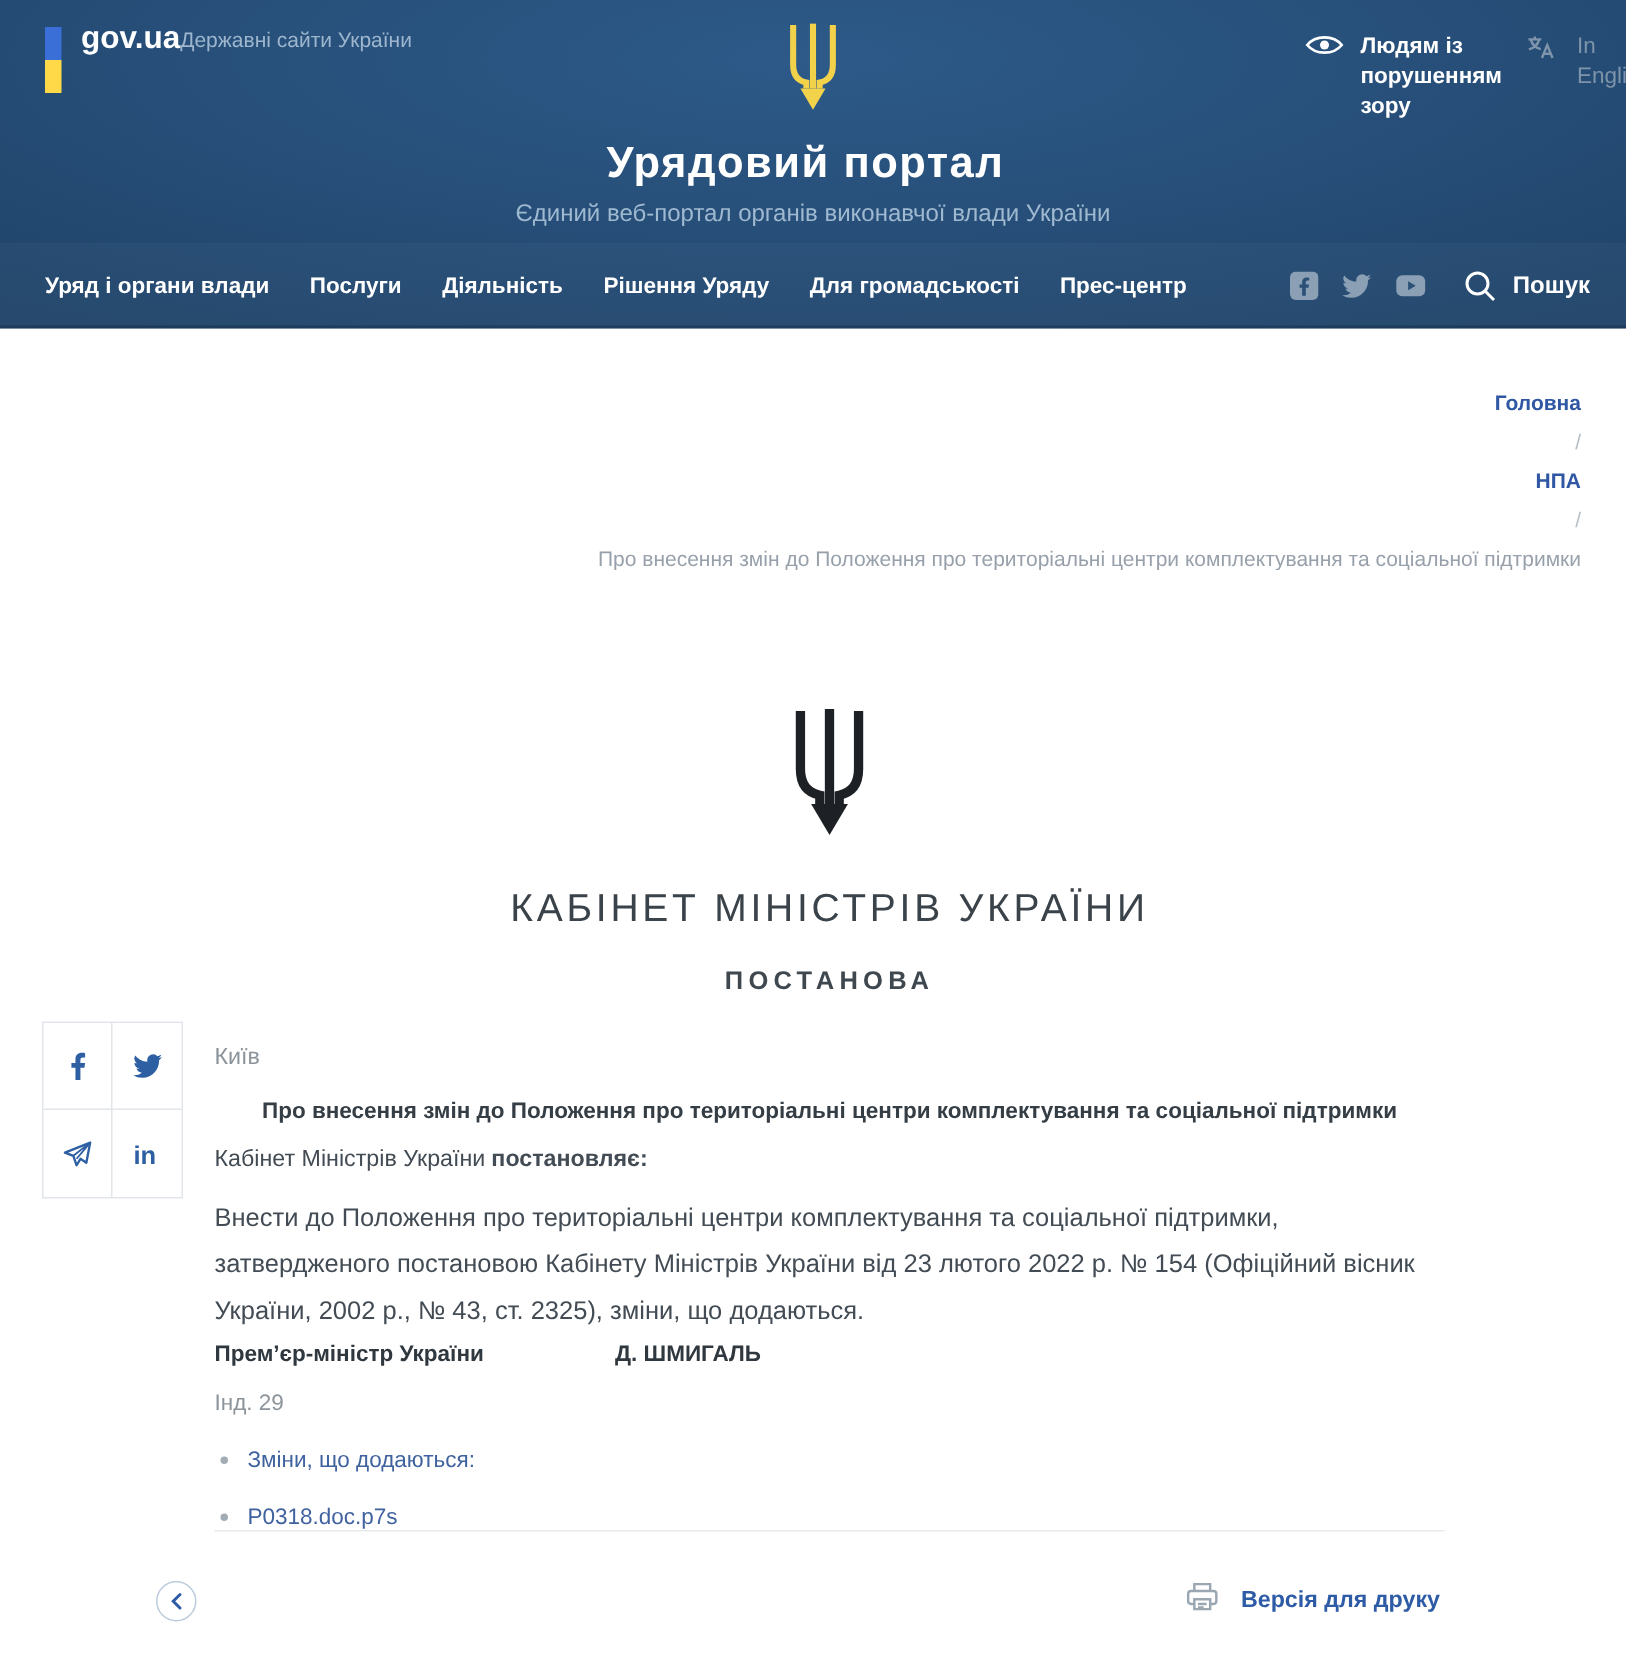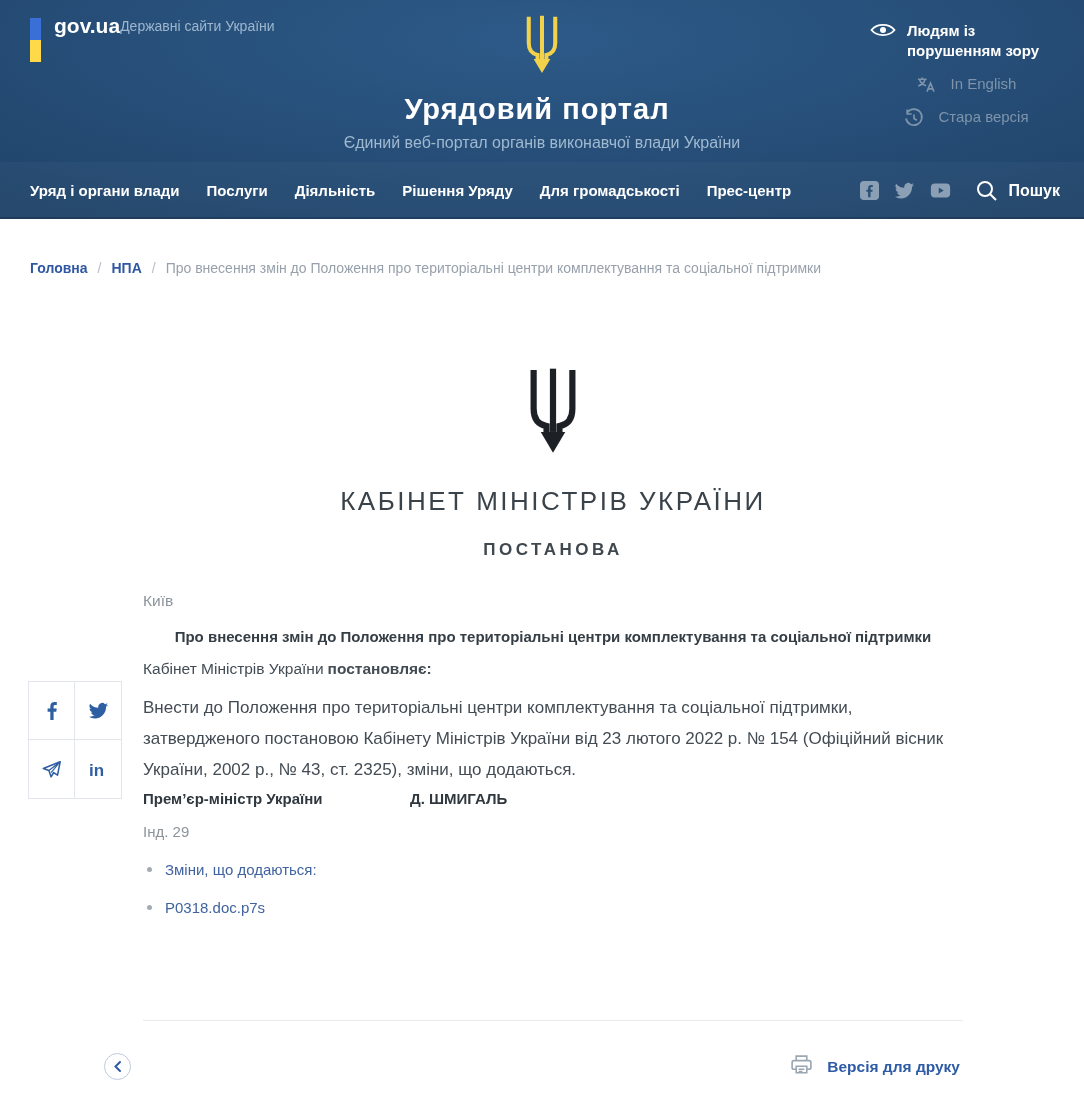--- a/index.html
+++ b/index.html
@@ -14,33 +14,33 @@
   .flag { display:flex; flex-direction:column; width:11px; margin-right:13px; margin-top:5px; }
   .flag i { display:block; height:22px; }
   .flag .fb { background:#3a6fd8; }
   .flag .fy { background:#ffd948; }
   .gov-text { display:flex; flex-direction:row; }
   .gov-title { color:#fff; font-size:21px; font-weight:bold; line-height:26px; }
   .gov-sub { color:#9db6ce; font-size:14px; margin-top:5px; }
   .hdr-emblem { position:absolute; left:50%; transform:translateX(-50%); top:14px; color:#f2d14b; }
   .portal-title { position:absolute; left:0; right:10px; top:93px; text-align:center; color:#fff; font-size:29px; font-weight:bold; letter-spacing:1px; }
   .portal-sub { position:absolute; left:0; right:0; top:134px; text-align:center; color:#9fb9d0; font-size:16px; }
-  .utility { position:absolute; right:24px; top:21px; width:190px; display:flex; flex-direction:column; gap:13px;align-items:center; }
+  .utility { position:absolute; right:24px; top:21px; width:190px; display:flex; flex-direction:row; gap:13px; }
   .util { display:flex; align-items:flex-start; gap:11px; text-decoration:none; color:#7d94aa; font-size:15px; line-height:20px; }
   .util .uicon { flex:0 0 26px; display:flex; justify-content:center; margin-top:1px; }
   .util.primary { color:#fff; font-weight:bold; }
   .navbar { display:flex; align-items:center; height:57px; padding:0 24px 0 30px; box-shadow:inset 0 -2px 0 rgba(10,25,45,.28); background:rgba(255,255,255,.03); }
   .nav-item { color:#fff; font-size:15px; font-weight:bold; text-decoration:none; margin-right:27px; white-space:nowrap; }
   .nav-right { margin-left:auto; display:flex; align-items:center; }
   .soc { color:#8ba0b5; margin-left:15px; display:flex; align-items:center; text-decoration:none; }
   .search { display:flex; align-items:center; gap:10px; margin-left:24px; text-decoration:none; }
   .search span { color:#fff; font-size:16px; font-weight:bold; }
 
   
-  .breadcrumb { padding:41px 30px 0 30px; font-size:14px; display:flex; gap:10px; align-items:flex-end; white-space:nowrap; }
+  .breadcrumb { padding:41px 30px 0 30px; font-size:14px; display:flex; gap:10px; align-items:flex-end; white-space:nowrap;flex-direction:column; }
   .crumb { color:#2f57a3; text-decoration:none; font-weight:600; }
   .crumb.current { color:#98a1ab; font-weight:400; overflow:hidden; text-overflow:ellipsis; }
   .crumb-sep { color:#b6bec6; }
 
   
   .doc { padding:90px 121px 0 143px; }
   .doc-emblem { display:flex; justify-content:center; color:#1d2126; }
   .doc-org { text-align:center; margin-top:32px; font-size:26px; letter-spacing:2.5px; font-weight:500; color:#3a424a; }
   .doc-type { text-align:center; margin-top:23px; font-size:17px; letter-spacing:3.5px; font-weight:bold; color:#3f474f; }
   .doc-date { text-align:center; margin-top:22px; font-size:16px; color:#8c949b; }

